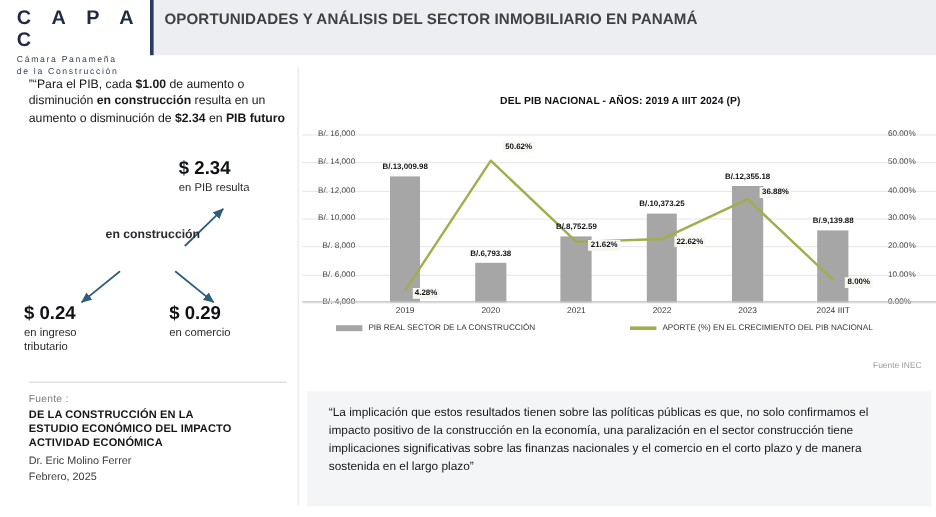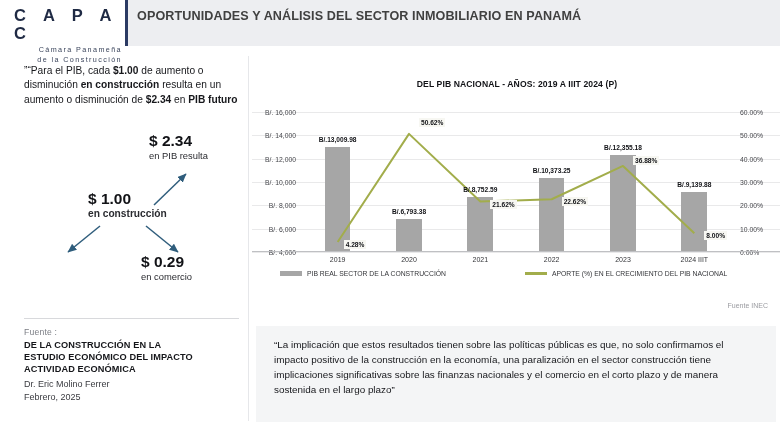--- a/index.html
+++ b/index.html
@@ -7,21 +7,21 @@
     width:780px;height:431px;overflow:hidden;background:#ffffff;
     font-family:"Liberation Sans", sans-serif;color:#1c1c20;
     -webkit-font-smoothing:antialiased;
   }
   .slide{position:relative;width:780px;height:431px;}
 
   
   .header{position:absolute;left:0;top:0;width:780px;height:46px;}
   .logo{position:absolute;left:14px;top:6px;width:108px;}
   .logo-word{font-size:16.5px;font-weight:bold;letter-spacing:6.5px;color:#1f2a44;line-height:1.1;}
-  .logo-sub{font-size:7.2px;letter-spacing:1.4px;color:#3b455c;line-height:1.35;margin-top:3px;text-align:right;}
+  .logo-sub{font-size:7.2px;letter-spacing:1.4px;color:#3b455c;line-height:1.35;margin-top:3px;}
   .title-band{position:absolute;left:125px;top:0;width:655px;height:46px;background:#edeef1;}
   .title-rule{position:absolute;left:125px;top:0;width:2.5px;height:46px;background:#2b3a63;}
   .title-text{position:absolute;left:137px;top:9px;width:630px;font-size:12.6px;font-weight:bold;
     color:#404040;letter-spacing:.1px;}
 
   
   .lead-quote{position:absolute;left:24px;top:64px;width:222px;font-size:10.2px;line-height:1.42;color:#17181c;}
   .lead-quote b{font-weight:bold;}
 
   .diagram{position:absolute;left:6px;top:128px;width:244px;height:180px;}
@@ -108,24 +108,27 @@
 
       <line x1="140" y1="98" x2="172" y2="124" stroke="#2f5d7c" stroke-width="1.5" marker-end="url(#ah)"></line>
     </svg>
 
     <div class="n-top">
       <div class="d-amount">$ 2.34</div>
       <div class="d-label">en PIB resulta</div>
     </div>
 
     <div class="n-mid">
-      <div class="d-amount">$ 1.00</div>
       <div class="d-label">en construcción</div>
     </div>
 
+    <div class="n-bl">
+      <div class="d-amount">$ 0.24</div>
+      <div class="d-label wrap" style="width:66px">en ingreso tributario</div>
+    </div>
 
     <div class="n-br">
       <div class="d-amount">$ 0.29</div>
       <div class="d-label">en comercio</div>
     </div>
   </div>
 
   <div class="src-rule"></div>
   <div class="source">
     <div class="src-label">Fuente :</div>

